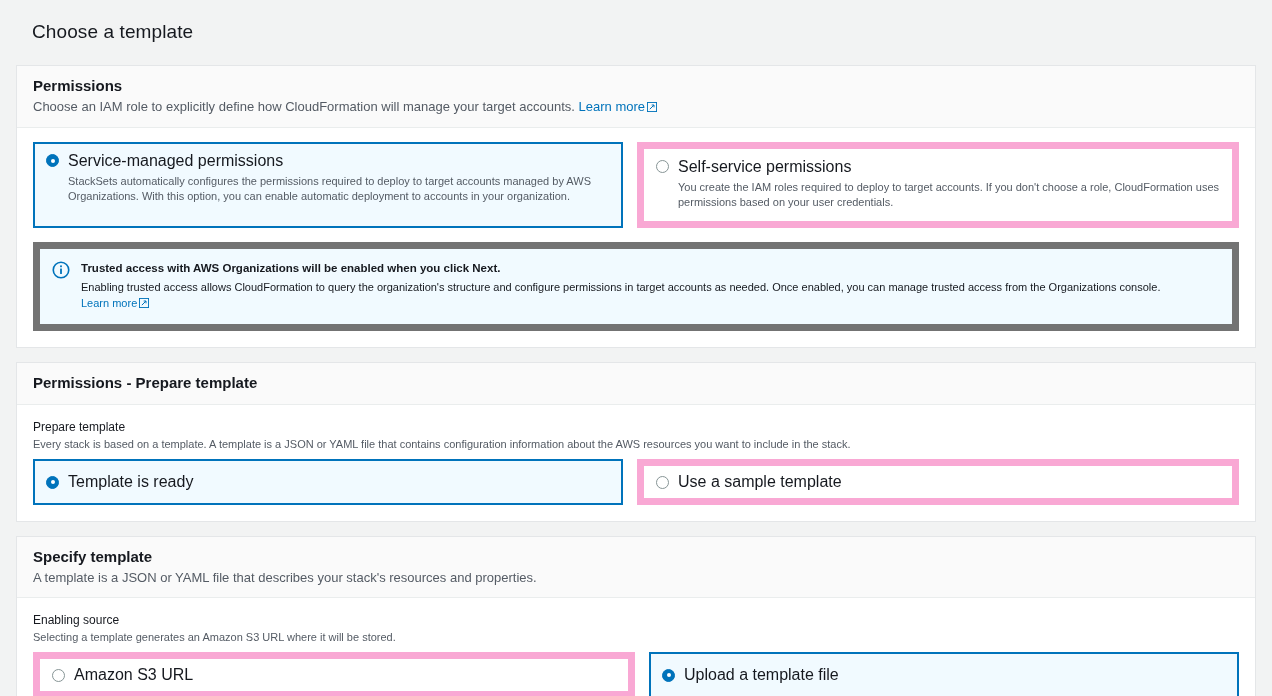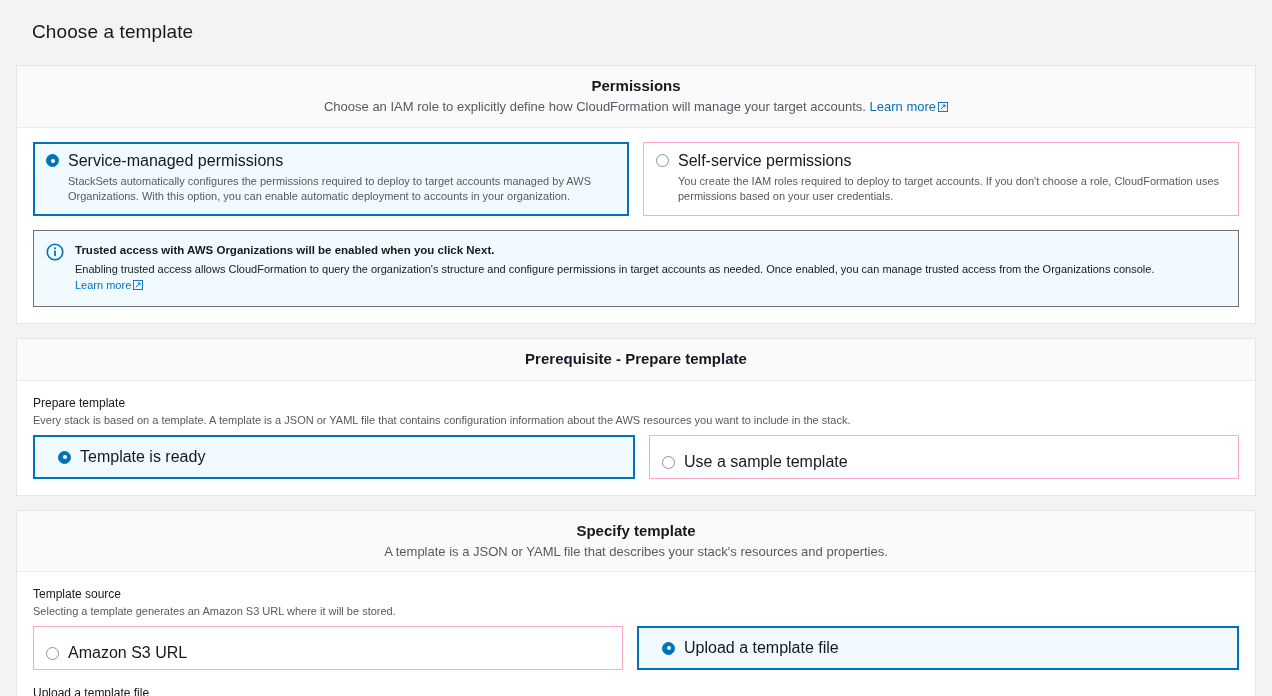--- a/index.html
+++ b/index.html
@@ -26,21 +26,20 @@
   
   .card {
     background: #ffffff;
     border: 1px solid #e4e6e8;
     margin: 0 16px 14px 16px;
   }
   .card-header {
     background: #fafafa;
     border-bottom: 1px solid #eaeded;
     padding: 11px 16px 12px 16px;
-    text-align: center;
   }
   .card-title {
     font-size: 15px;
     font-weight: bold;
     color: #16191f;
     line-height: 18px;
   }
   .card-subtitle {
     font-size: 13px;
     color: #545b64;
@@ -58,35 +57,35 @@
   .ext-icon {
     display: inline-block;
     vertical-align: -1px;
     margin-left: 2px;
   }
 
   
   .tile-row { display: flex; gap: 14px; }
   .tile {
     flex: 1 1 0;
-    border: 1px solid #f9a8d4;
+    border: 7px solid #f9a8d4;
     background: #ffffff;
     padding: 9px 12px 11px 12px;
     display: flex;
     align-items: flex-start;
     cursor: pointer;
     min-height: 32px;
   }
   .tile.selected {
     border: 2px solid #0073bb;
     background: #f1faff;
     padding: 8px 11px 10px 11px;
   }
-  .tile.compact { padding: 18px 12px 8px 12px; min-height: 26px; align-items: center; }
-  .tile.compact.selected { padding: 7px 11px 7px 23px; }
+  .tile.compact { padding: 8px 12px 8px 12px; min-height: 26px; align-items: center; }
+  .tile.compact.selected { padding: 7px 11px 7px 11px; }
 
   .radio {
     width: 13px; height: 13px;
     border-radius: 50%;
     border: 1px solid #879596;
     background: #fff;
     flex: 0 0 13px;
     margin-top: 2px;
     margin-right: 9px;
     position: relative;
@@ -114,21 +113,21 @@
   .tile-desc {
     font-size: 11px;
     color: #545b64;
     line-height: 15px;
     margin-top: 4px;
   }
 
   
   .alert {
     margin-top: 14px;
-    border: 1px solid #737373;
+    border: 7px solid #737373;
     background: #f1faff;
     padding: 11px 14px 12px 12px;
     display: flex;
     align-items: flex-start;
   }
   .info-icon { flex: 0 0 18px; margin-right: 11px; margin-top: 1px; }
   .alert-title {
     font-size: 11.5px;
     font-weight: bold;
     color: #16191f;
@@ -236,21 +235,21 @@
                   </svg></span></a>
           </div>
         </span>
       </div>
 
     </div>
   </section>
 
   <section class="card">
     <div class="card-header">
-      <div class="card-title">Prerequisite - Prepare template</div>
+      <div class="card-title">Permissions - Prepare template</div>
     </div>
     <div class="card-body">
       <div class="field-label">Prepare template</div>
       <div class="field-hint">Every stack is based on a template. A template is a JSON or YAML file that contains configuration information about the AWS resources you want to include in the stack.</div>
       <div class="tile-row">
         <div class="tile compact selected">
           <span class="radio on"></span>
           <span class="tile-label">Template is ready</span>
         </div>
         <div class="tile compact">
@@ -261,21 +260,21 @@
     </div>
   </section>
 
   <section class="card">
     <div class="card-header">
       <div class="card-title">Specify template</div>
       <div class="card-subtitle">A template is a JSON or YAML file that describes your stack's resources and properties.</div>
     </div>
     <div class="card-body">
 
-      <div class="field-label">Template source</div>
+      <div class="field-label">Enabling source</div>
       <div class="field-hint">Selecting a template generates an Amazon S3 URL where it will be stored.</div>
 
       <div class="tile-row">
         <div class="tile compact">
           <span class="radio"></span>
           <span class="tile-label">Amazon S3 URL</span>
         </div>
         <div class="tile compact selected">
           <span class="radio on"></span>
           <span class="tile-label">Upload a template file</span>

